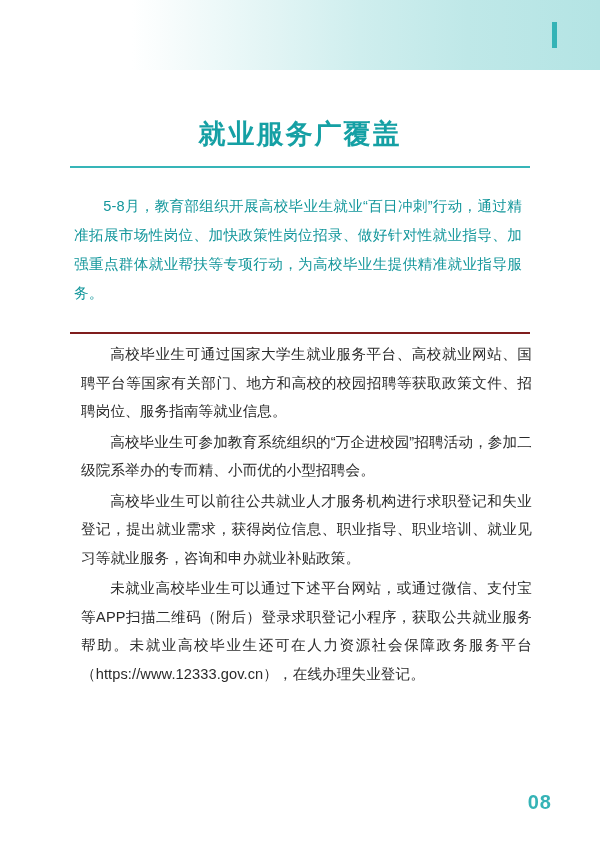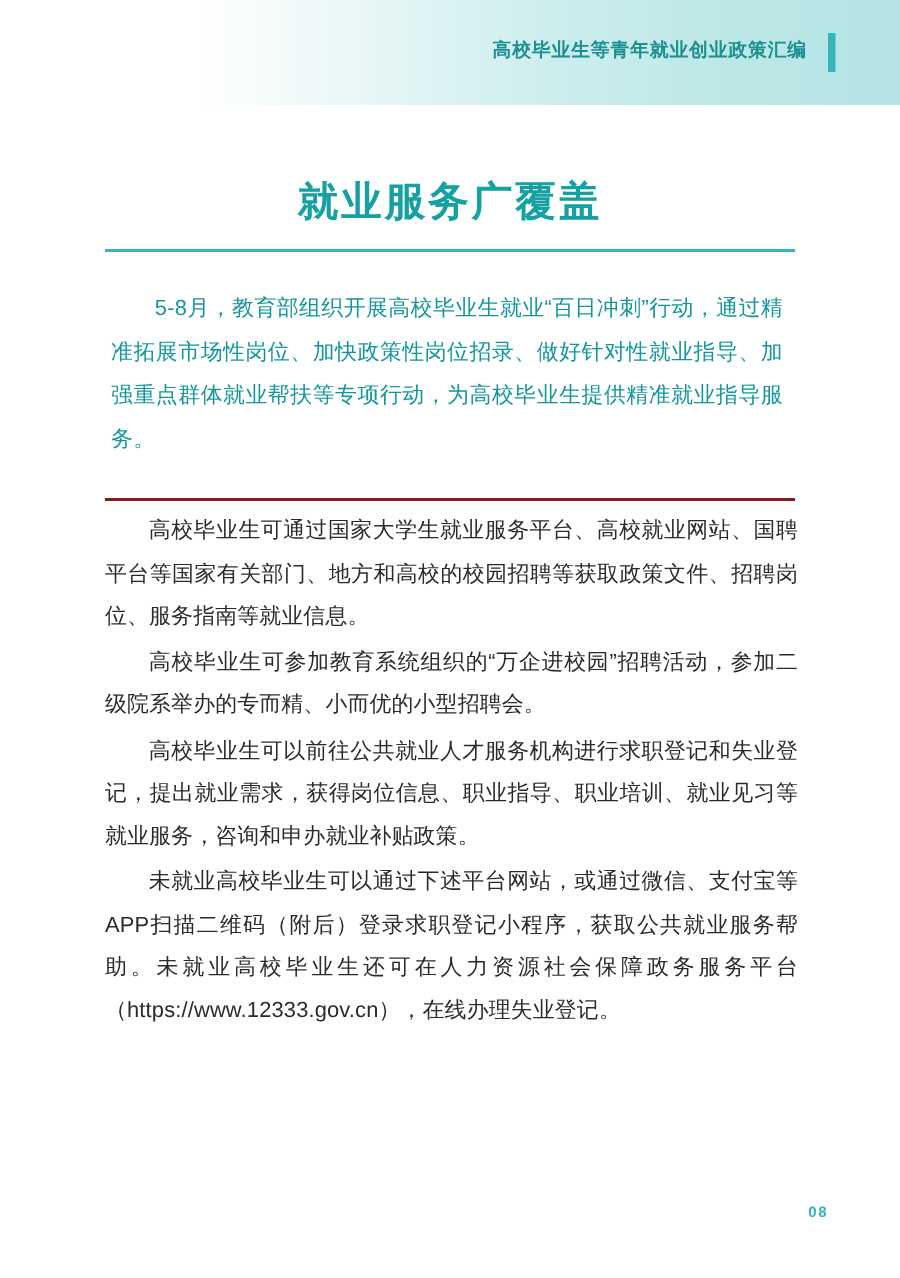--- a/index.html
+++ b/index.html
@@ -85,47 +85,46 @@
   }
 
   
   .body {
     position: absolute;
     top: 340px;
     left: 70px;
     width: 462px;
   }
   .body p {
-    margin: 0 0 2px 0;
+    margin: 0 0 2px 11px;
     font-size: 14.6px;
     line-height: 28.5px;
     color: #2a2a2a;
     text-align: justify;
     text-indent: 2em;
     letter-spacing: 0.1px;
   }
 
   
   .page-number {
     position: absolute;
     bottom: 38px;
     right: 48px;
-    font-size: 10px;
+    font-size: 20px;
     font-weight: bold;
     color: #35b3b6;
     letter-spacing: 1px;
   }
 </style>
 </head>
 <body>
 
 <div class="page">
 
   <div class="top-band"></div>
-  <div class="header-title">高校毕业生等青年就业创业政策汇编</div>
   <div class="header-bar"></div>
 
   <h1 class="main-title">就业服务广覆盖</h1>
 
   <div class="callout">
     <p>5-8月，教育部组织开展高校毕业生就业“百日冲刺”行动，通过精准拓展市场性岗位、加快政策性岗位招录、做好针对性就业指导、加强重点群体就业帮扶等专项行动，为高校毕业生提供精准就业指导服务。</p>
   </div>
 
   <div class="body">
     <p>高校毕业生可通过国家大学生就业服务平台、高校就业网站、国聘平台等国家有关部门、地方和高校的校园招聘等获取政策文件、招聘岗位、服务指南等就业信息。</p>

